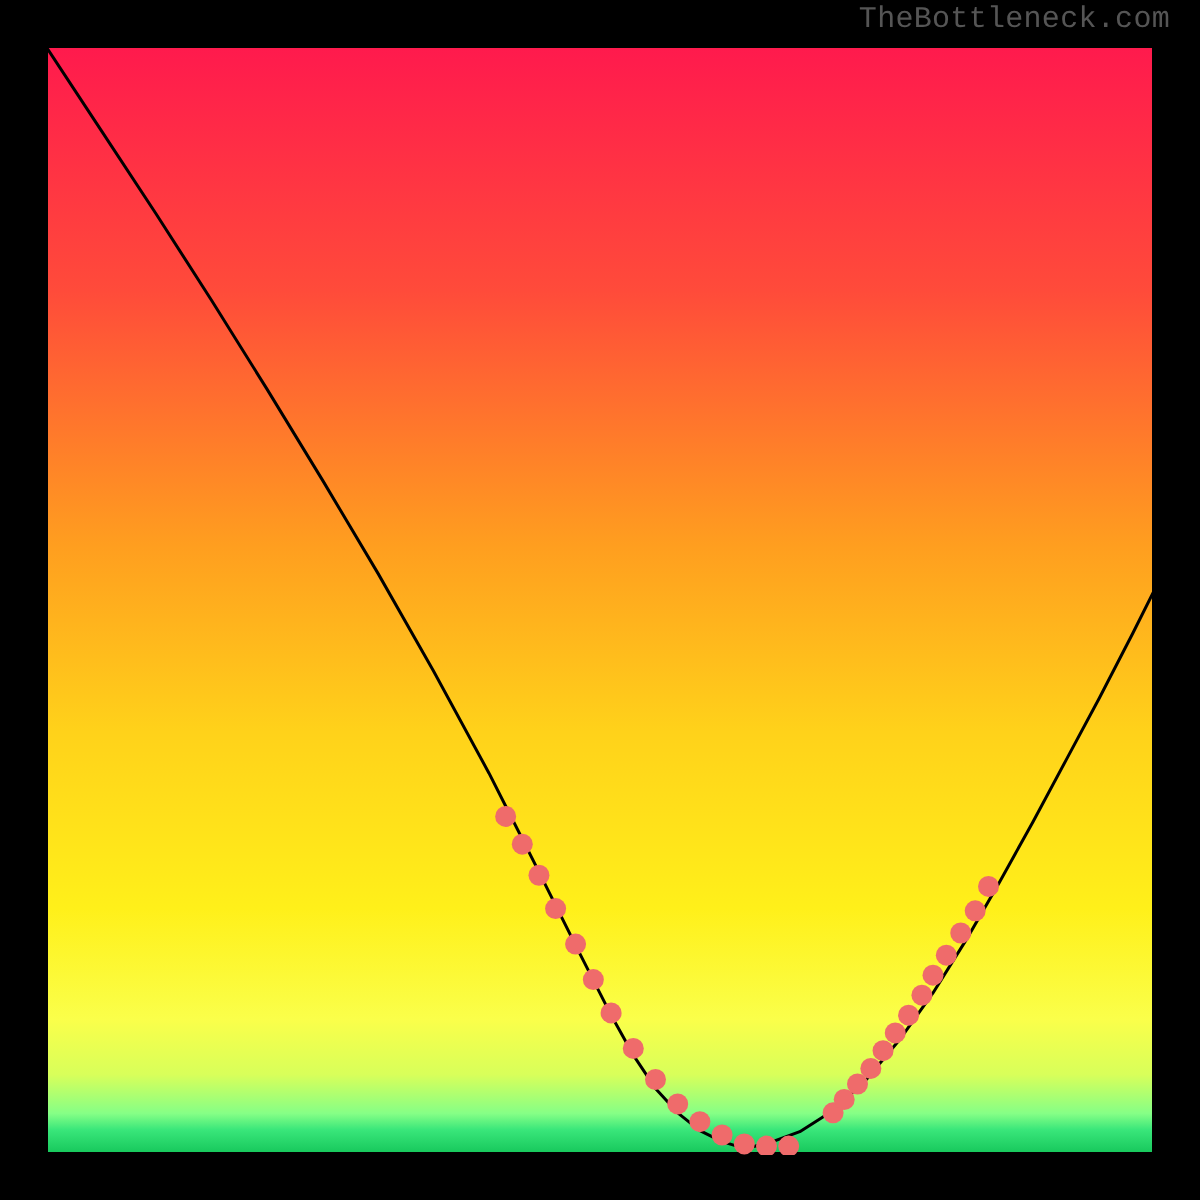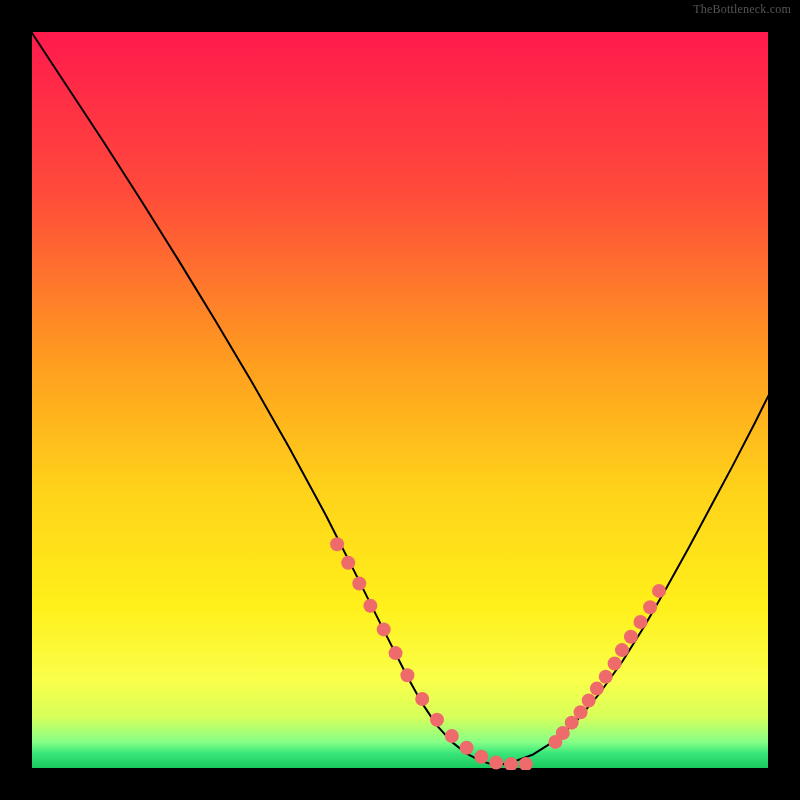--- a/index.html
+++ b/index.html
@@ -6,24 +6,24 @@
   html, body { width: 800px; height: 800px; overflow: hidden; background: #000; }
   .chart-wrap {
     position: relative;
     width: 800px;
     height: 800px;
     background: #000;
   }
   .attrib {
     position: absolute;
     top: 2px;
-    right: 9px;
+    right: 20px;
     color: #555;
-    font-family: Liberation Serif, serif;
-    font-size: 12px;
+    font-family: Liberation Mono, monospace;
+    font-size: 20px;
     letter-spacing: 0.2px;
   }
   .plot-frame {
     position: absolute;
     left: 30px;
     top: 30px;
     width: 740px;
     height: 740px;
     border: 2px solid #000;
     

